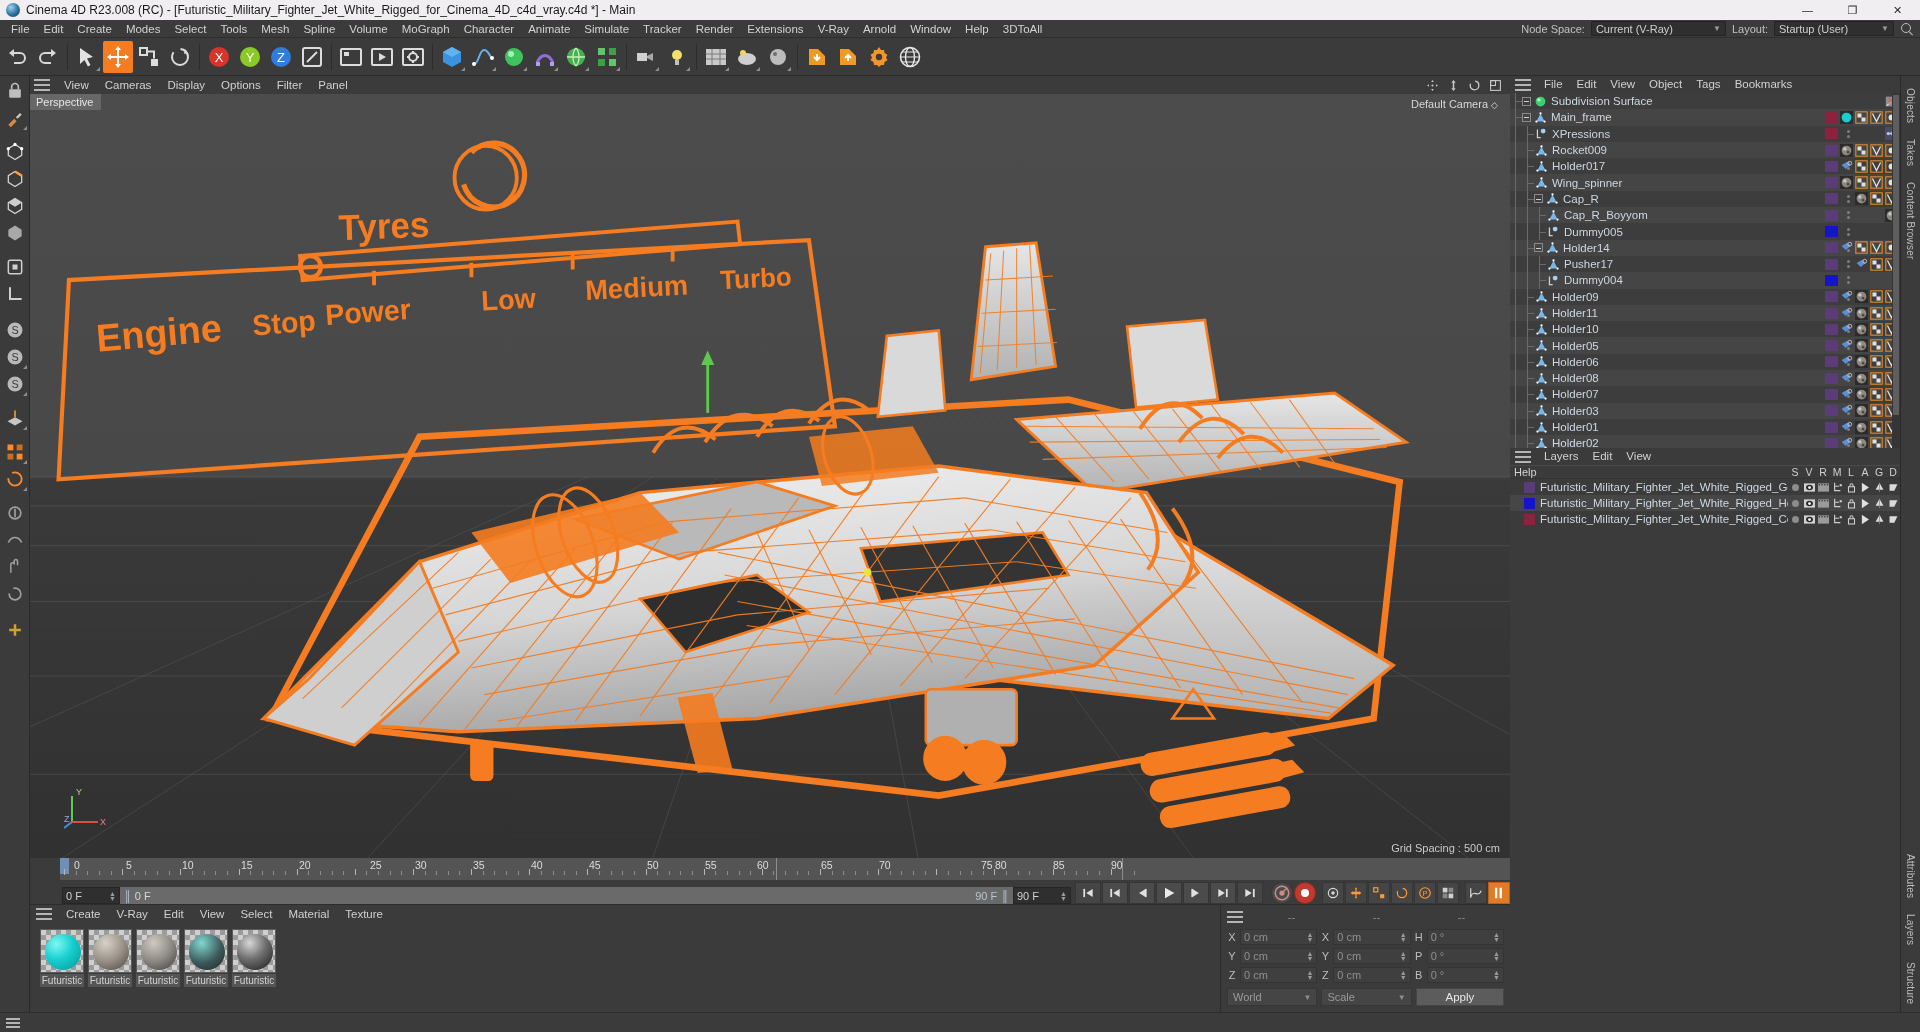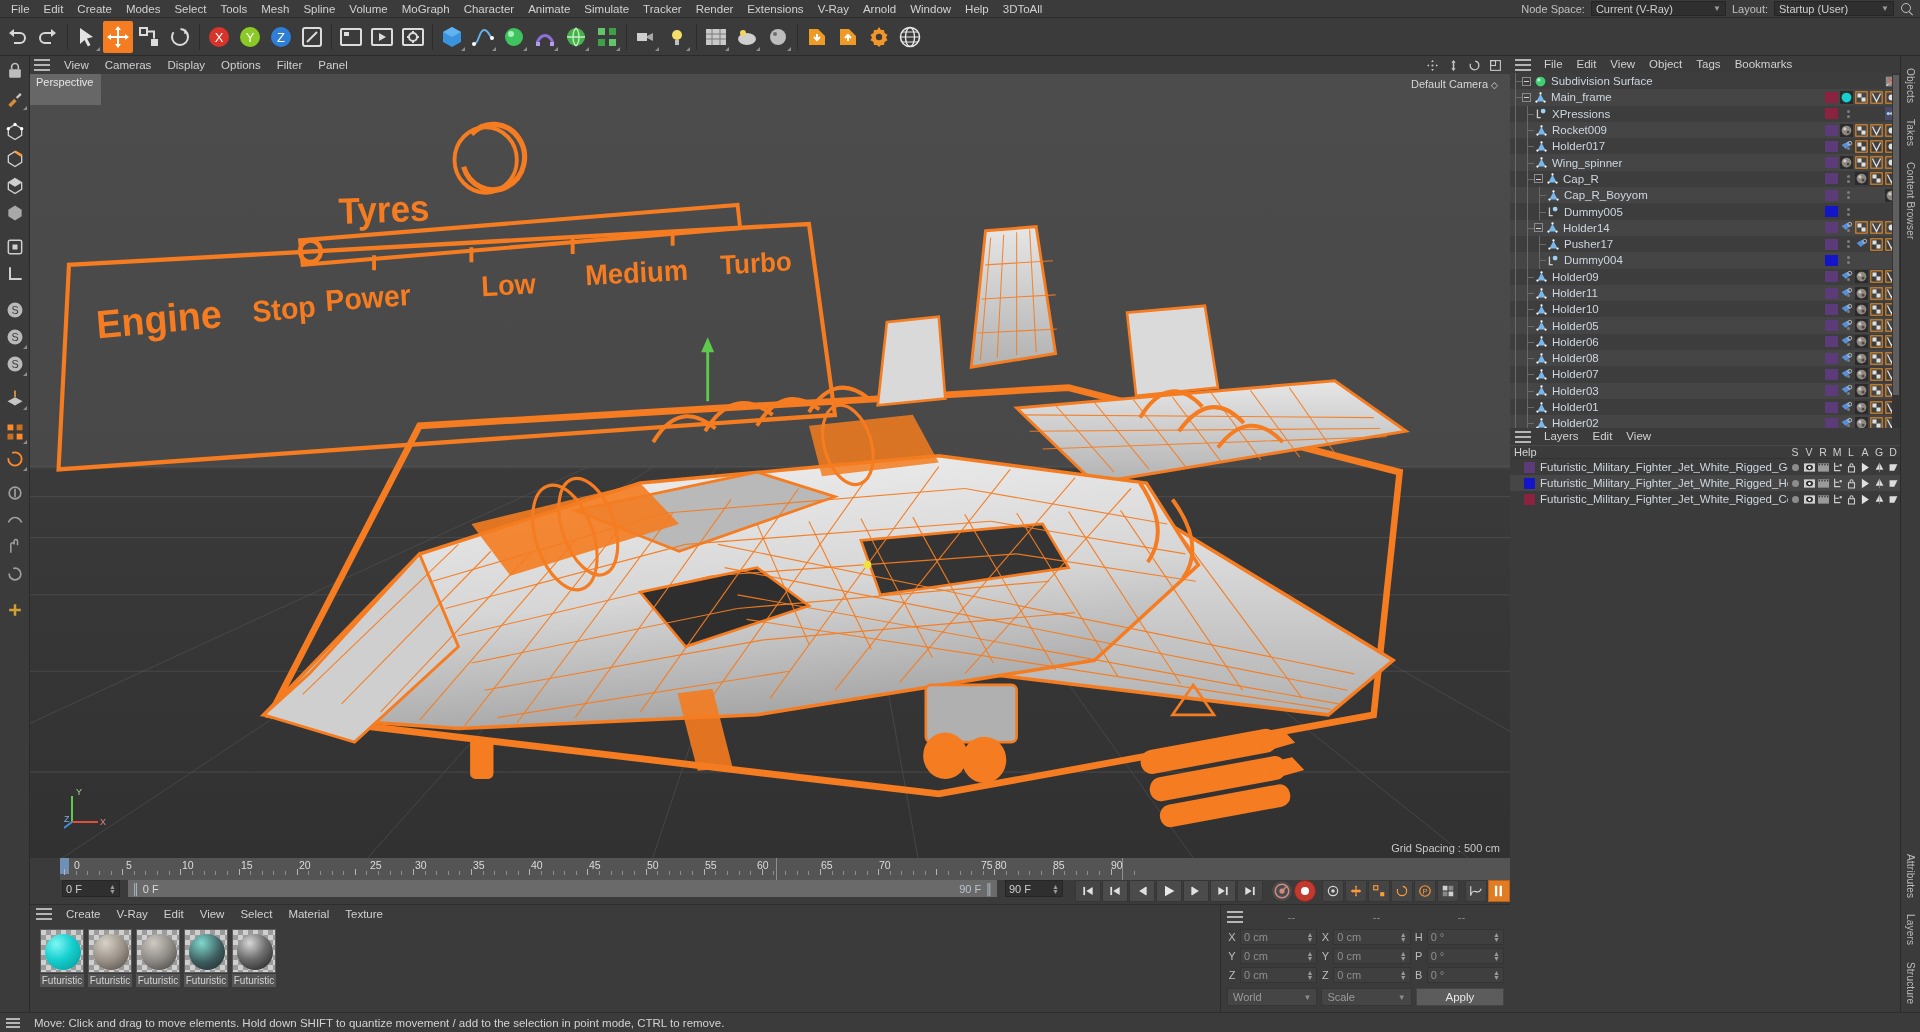--- a/index.html
+++ b/index.html
@@ -89,36 +89,36 @@
   .hamb i { display:block; height:2px; background:#b5b5b5; width:100%; }
   .viewmenu .mi { padding:0 8px; font-size:11.5px; line-height:18px; color:#d0d0d0;}
   .viewmenu .vm-right { margin-left:auto; display:flex; gap:8px; padding-right:8px; align-items:center;}
   .vp {
     flex:1 1 auto; position:relative; overflow:hidden;
     background:
       linear-gradient(to bottom, #4a4a4a 0%, #474747 52%, #3a3a3a 52%, #343434 100%);
   }
   .perspLabel {
     position:absolute; left:0; top:0; background:#676767; color:#e6e6e6;
-    font-size:11px; padding:2px 8px 17px 6px; z-index:6;
+    font-size:11px; padding:2px 8px 2px 6px; z-index:6;
   }
   .camLabel { position:absolute; right:12px; top:4px; color:#d6d6d6; font-size:11px; z-index:6;}
   .gridLabel { position:absolute; right:10px; bottom:4px; color:#c9c9c9; font-size:11px; z-index:6;}
   .axisGizmo { position:absolute; left:34px; bottom:28px; width:48px;height:48px; z-index:6;}
   .vpright-dark { position:absolute; right:0; top:0; bottom:0; width:60px; background:rgba(0,0,0,0.10); }
 
   
   .tl { background:#3b3b3b; flex:0 0 auto; }
   .tl-ruler { height:22px; background:#545454; position:relative; margin:0 0 0 30px; }
   .tl-ruler .tick { position:absolute; top:13px; width:1px;height:4px;background:#8d8d8d; }
   .tl-ruler .tick.major { top:11px; height:6px; background:#b5b5b5; }
   .tl-ruler .lab { position:absolute; top:1px; font-size:10.5px; color:#dcdcdc; }
   .tl-ruler .playhead { position:absolute; top:0; width:9px; height:16px; background:#6f8fb5; }
   .tl-ruler .greenline { position:absolute; top:0; bottom:0; width:1px; background:#8e8e8e; }
-  .tl-row2 { height:24px; display:flex; align-items:flex-start; gap:8px; padding-left:32px; background:#3b3b3b; }
+  .tl-row2 { height:24px; display:flex; align-items:flex-end; gap:0; padding-left:32px; background:#3b3b3b; }
   .numfield {
     background:#2f2f2f; border:1px solid #262626; height:17px; width:58px;
     display:flex; align-items:center; padding:0 3px; font-size:11px; color:#cfcfcf; position:relative;
   }
   .spin { margin-left:auto; display:flex; flex-direction:column; line-height:5px; font-size:7px; color:#9a9a9a;}
   .tl-bar { flex:1 1 auto; height:17px; background:#6a6a6a; display:flex; align-items:center;
             padding:0 4px; font-size:11px; color:#d8d8d8; position:relative; }
   .tl-bar .rightF { margin-left:auto; color:#b8c4d0;}
   .pbtns { display:flex; gap:1px; align-items:center; margin-left:4px;}
   .pb { width:26px;height:22px;background:#454545;border:1px solid #363636;
@@ -210,20 +210,29 @@
   .statusbar .txt { font-size:11.5px; color:#d3d3d3; }
 
   svg { display:block; }
   .nosel { user-select:none; }
 </style>
 </head>
 <body class="nosel">
 
 <div class="app">
 
+  <div class="titlebar">
+    <span class="app-ico"></span>
+    <span class="t-text">Cinema 4D R23.008 (RC) - [Futuristic_Military_Fighter_Jet_White_Rigged_for_Cinema_4D_c4d_vray.c4d *] - Main</span>
+    <span class="wbtns">
+      <span class="wbtn">—</span>
+      <span class="wbtn">❐</span>
+      <span class="wbtn close">✕</span>
+    </span>
+  </div>
 
   <div class="menubar">
     <span class="mi">File</span>
     <span class="mi">Edit</span>
     <span class="mi">Create</span>
     <span class="mi">Modes</span>
     <span class="mi">Select</span>
     <span class="mi">Tools</span>
     <span class="mi">Mesh</span>
     <span class="mi">Spline</span>
@@ -2302,15 +2311,14 @@
       <span class="vtab">Structure</span>
     </div>
   </div>
 
   <div class="statusbar">
     <span class="hamb" style="width:14px;height:10px">
         <i></i>
         <i></i>
         <i></i>
       </span>
-    <span class="txt">Move: Click and drag to move elements. Hold down SHIFT to quantize movement / add to the selection in point mode, CTRL to remove.</span>
   </div>
 </div>
 
 </body></html>

